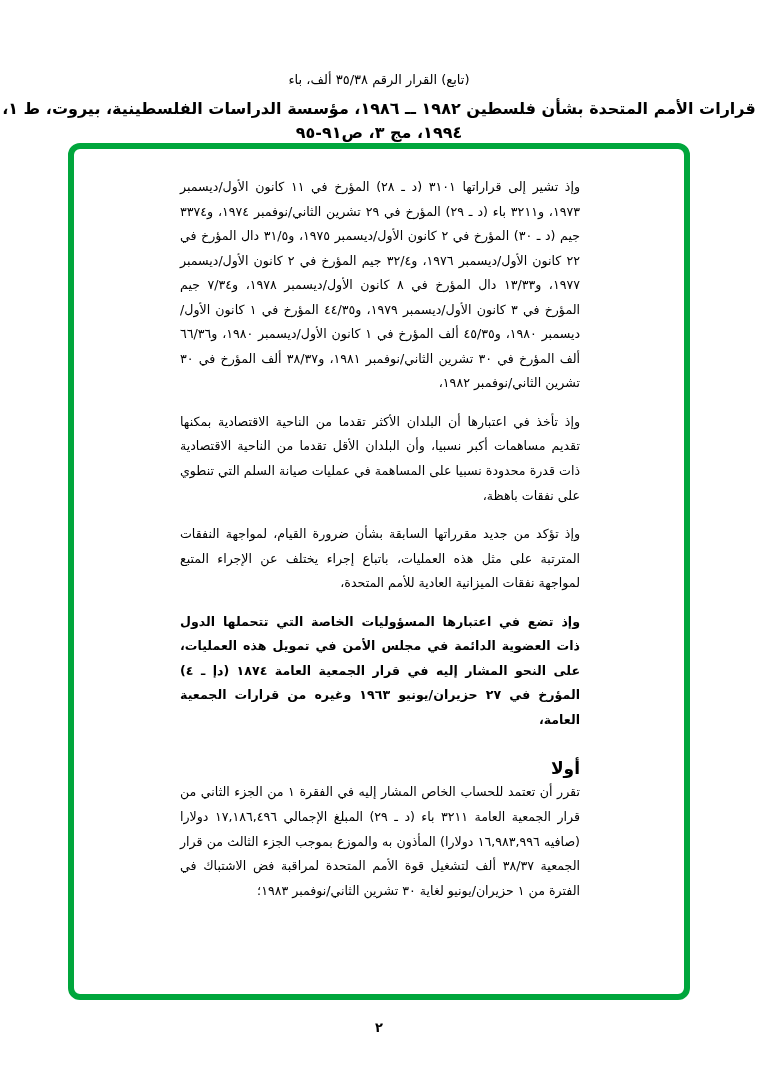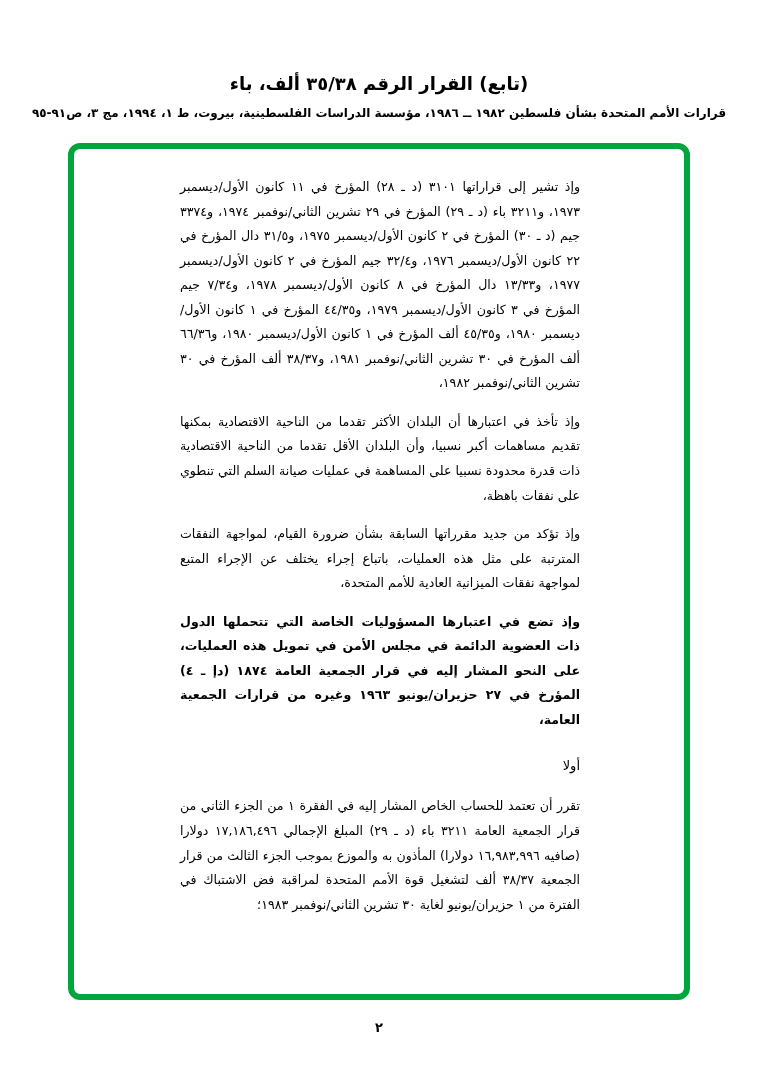--- a/index.html
+++ b/index.html
@@ -19,27 +19,27 @@
     width: 758px;
     height: 1078px;
     position: relative;
     box-sizing: border-box;
   }
   .header {
     text-align: center;
     padding-top: 70px;
   }
   .doc-title {
-    font-size: 18px;
-    font-weight: bold;
+    font-size: 13px;
+    font-weight: normal;
     line-height: 1.5;
     letter-spacing: 0;
   }
   .doc-subtitle {
-    font-size: 12px;
+    font-size: 16px;
     font-weight: bold;
     margin-top: 7px;
     line-height: 1.5;
   }
   .frame {
     position: absolute;
     top: 143px;
     left: 68px;
     width: 622px;
     height: 857px;
@@ -58,23 +58,23 @@
   }
   p.para {
     font-size: 12.6px;
     line-height: 1.95;
     margin: 0 0 14px 0;
     text-align: justify;
     text-align-last: right;
   }
   .section-head {
     text-align: center;
-    font-weight: normal;
-    font-size: 13px;
-    margin: 26px 0 21px 0;
+    font-weight: bold;
+    font-size: 17px;
+    margin: 26px 0 2px 0;
   }
   .page-number {
     position: absolute;
     top: 1020px;
     left: 0;
     width: 758px;
     text-align: center;
     font-size: 13px;
     font-weight: bold;
   }

